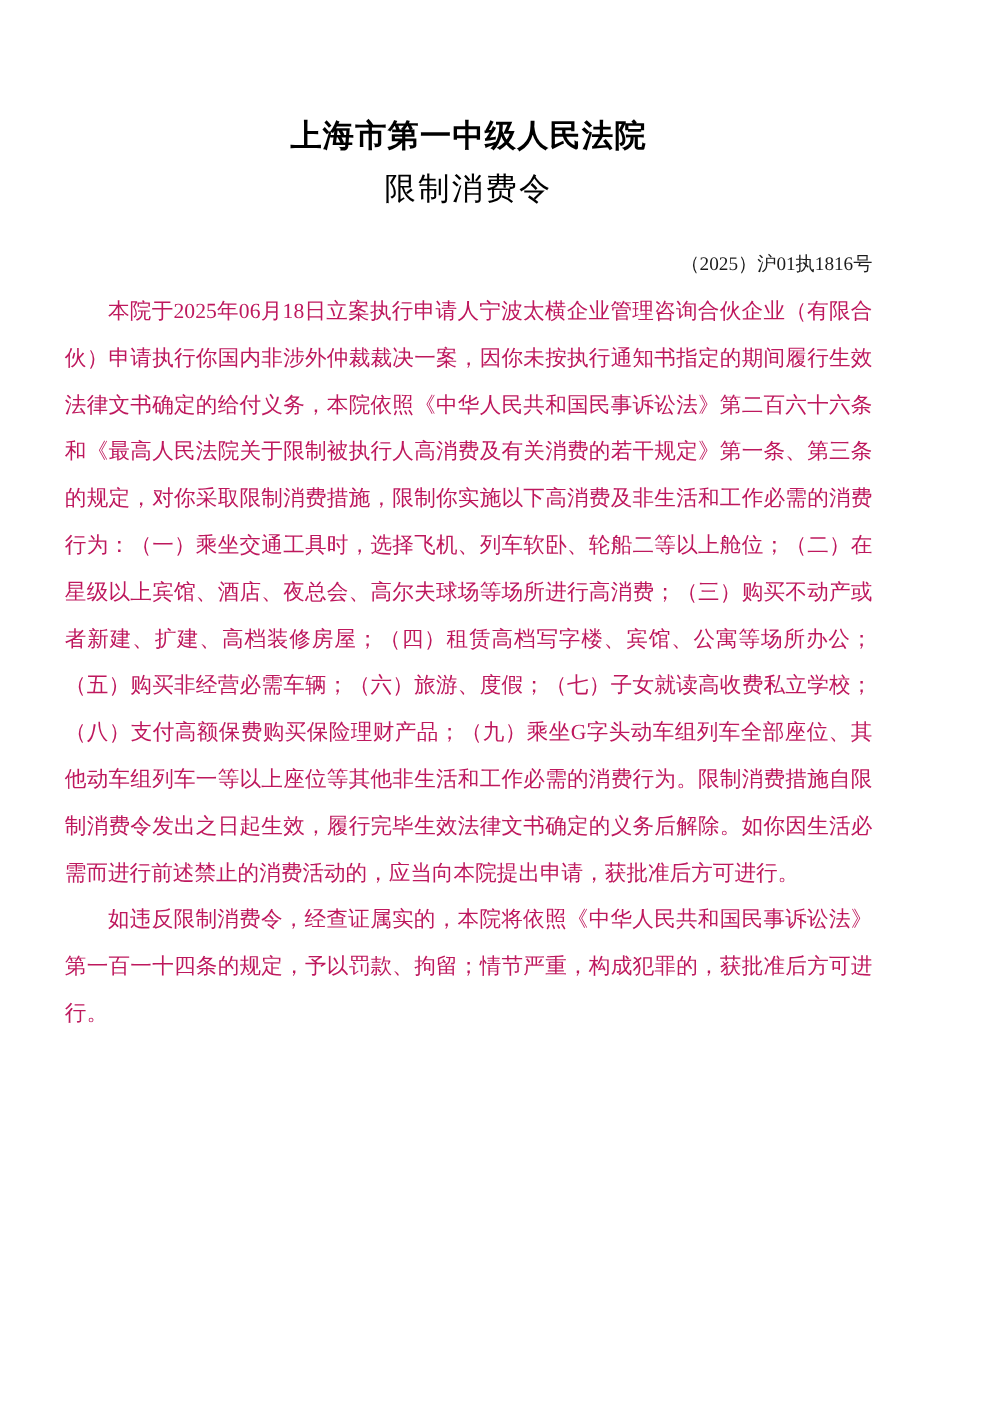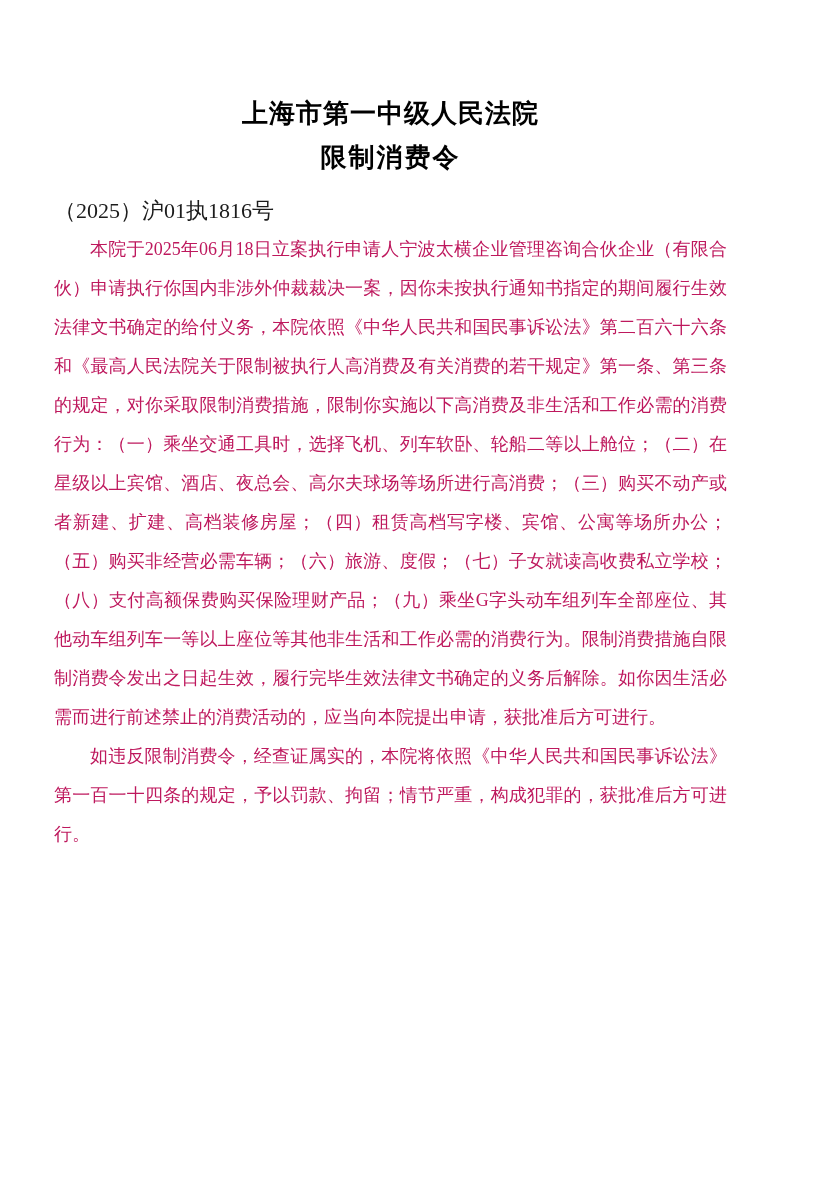--- a/index.html
+++ b/index.html
@@ -24,33 +24,33 @@
     font-family: "Liberation Sans", "DejaVu Sans", sans-serif;
     font-weight: bold;
     font-size: 26px;
     line-height: 34px;
     text-align: center;
     color: #000000;
     letter-spacing: 1px;
   }
   .doc-title {
     font-family: "Liberation Sans", "DejaVu Sans", sans-serif;
-    font-weight: bold;
+    font-weight: normal;
     font-size: 26px;
     line-height: 34px;
     text-align: center;
     color: #000000;
     letter-spacing: 2px;
     margin-top: 10px;
   }
   .case-number {
-    font-size: 22px;
+    font-size: 16px;
     line-height: 30px;
-    text-align: left;
-    margin-top: 22px;
+    text-align: right;
+    margin-top: 32px;
     color: #1c1c1c;
   }
   .addressee {
     font-size: 22px;
     line-height: 30px;
     text-align: left;
     margin-top: 12px;
     color: #1c1c1c;
   }
   .body-text {

